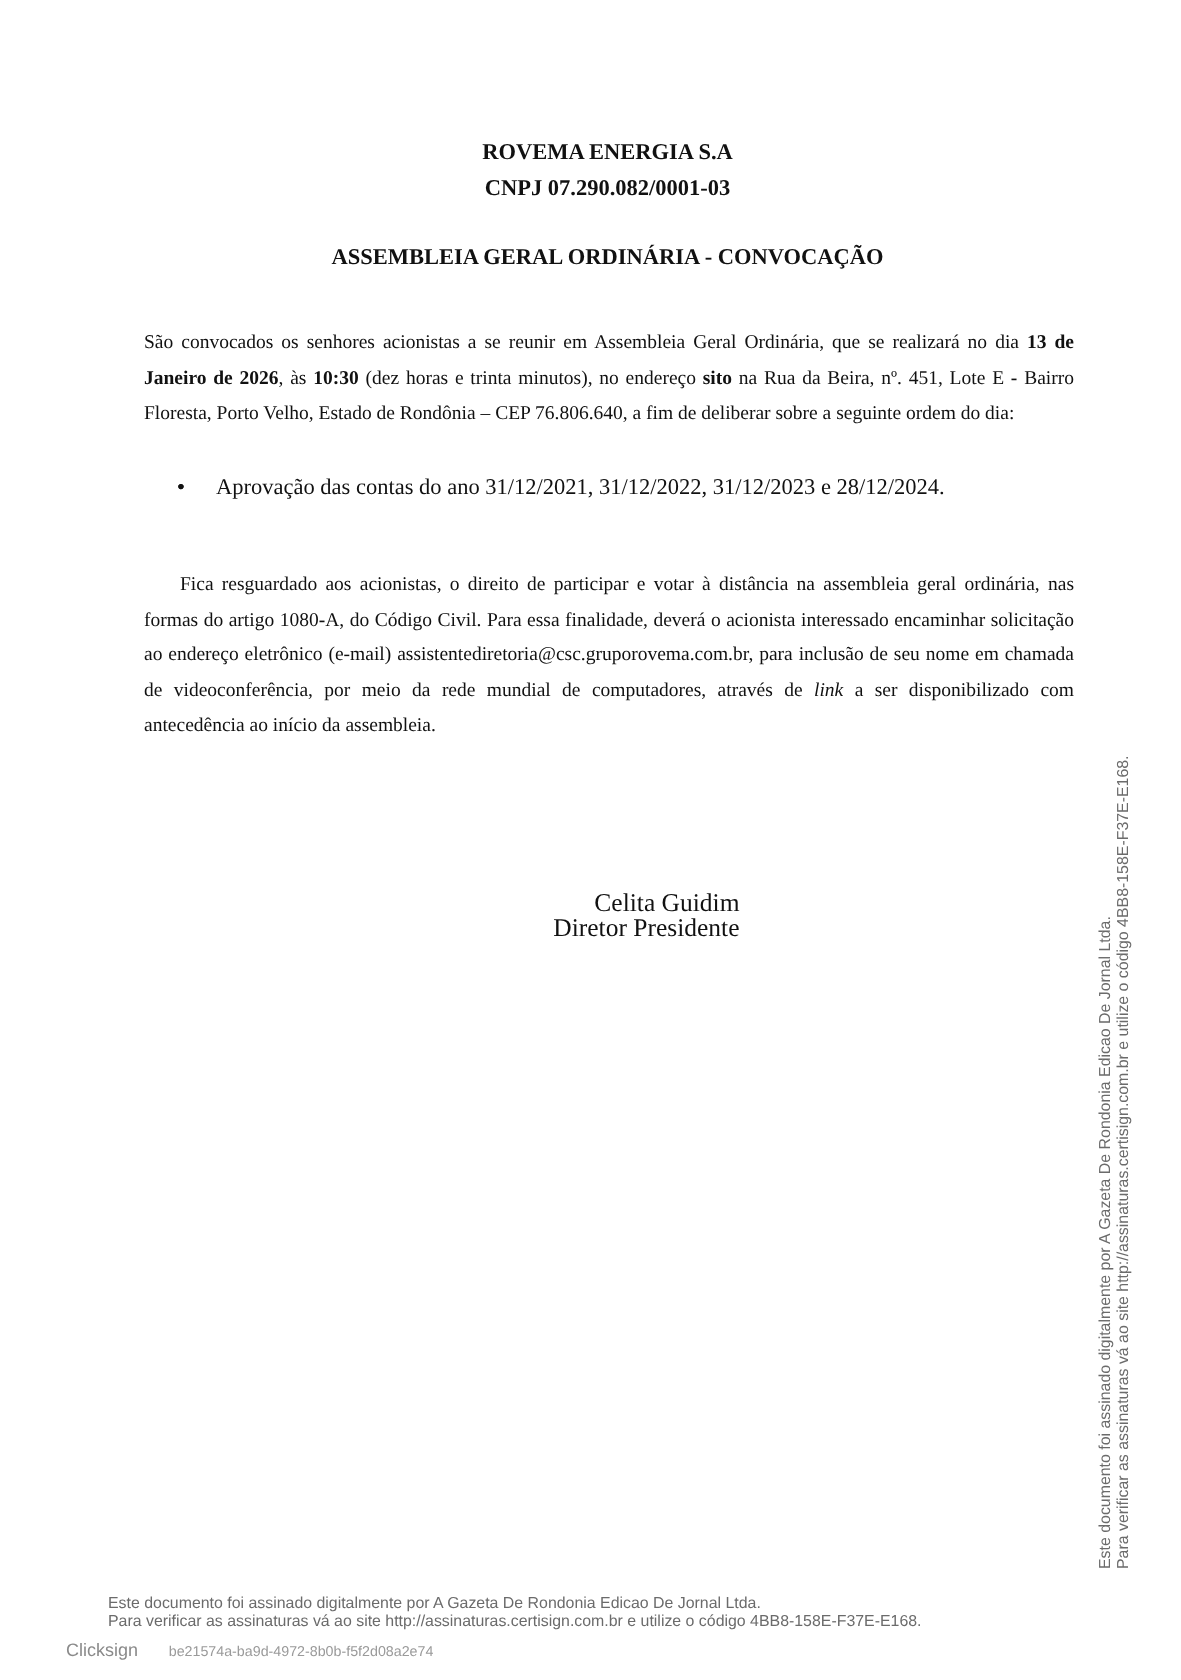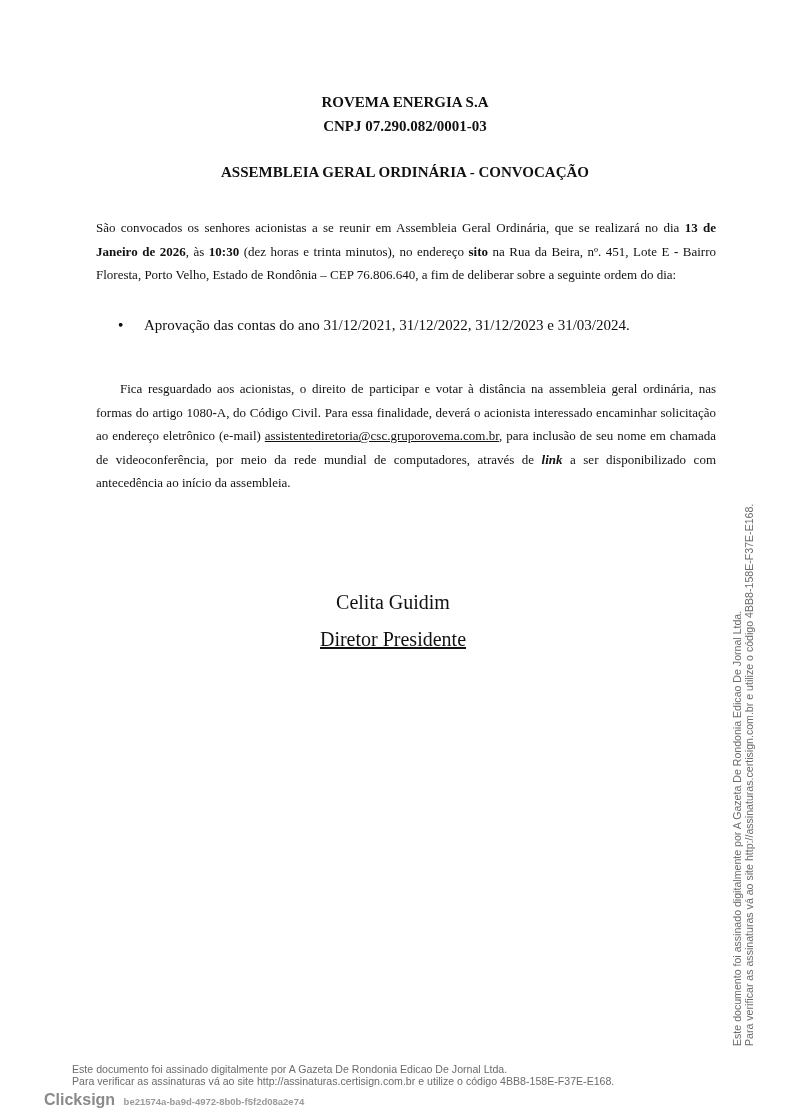--- a/index.html
+++ b/index.html
@@ -61,42 +61,41 @@
       position: relative;
       padding-left: 48px;
     }
     .bullets li .dot {
       position: absolute;
       left: 22px;
       top: 0;
     }
 
     .email {
-      text-decoration: underline;
       color: #111111;
     }
 
     #date-line {
       position: absolute;
       right: 71px;
       top: 507px;
       font-size: 15px;
       line-height: 18px;
     }
 
     .sig {
       position: absolute;
       left: 293px;
       width: 200px;
-      text-align: center;
-      font-size: 20px;
+      text-align: right;
+      font-size: 17px;
       line-height: 18px;
     }
     #sig-name { top: 593px; }
-    #sig-role { top: 630px; text-decoration: underline; }
+    #sig-role { top: 610px; }
 
     .stamp {
       font-family: "Liberation Sans", sans-serif;
       color: #6b6b6b;
       font-size: 10.6px;
       line-height: 12px;
       white-space: nowrap;
     }
     #stamp-bottom {
       position: absolute;
@@ -113,50 +112,50 @@
 
     #clicksign {
       position: absolute;
       left: 44px;
       top: 1091px;
       font-family: "Liberation Sans", sans-serif;
       color: #8a8a8a;
       white-space: nowrap;
     }
     #clicksign .brand {
-      font-weight: bold;
-      font-size: 16px;
+      font-weight: normal;
+      font-size: 12px;
     }
     #clicksign .hash {
       font-size: 9.5px;
-      font-weight: bold;
+      font-weight: normal;
       color: #9a9a9a;
-      margin-left: 4px;
+      margin-left: 16px;
     }
     b { font-weight: bold; }
-    i { font-style: italic; font-weight: bold; }
+    i { font-style: italic; }
   </style>
 </head>
 <body>
 
 <div class="page">
 
   <div id="company" class="center">ROVEMA ENERGIA S.A</div>
   <div id="cnpj" class="center">CNPJ 07.290.082/0001-03</div>
   <div id="title" class="center">ASSEMBLEIA GERAL ORDINÁRIA - CONVOCAÇÃO</div>
 
   <p id="para1" class="body-text" style="margin:0;"><span>São convocados os senhores acionistas a se reunir em Assembleia Geral Ordinária, que se realizará no dia </span><b>13 de Janeiro de 2026</b><span>, às </span><b>10:30</b><span> (dez horas e trinta minutos), no endereço </span><b>sito</b><span> na Rua da Beira, nº. 451, Lote E </span><b>-</b><span> Bairro Floresta, Porto Velho, Estado de Rondônia – CEP 76.806.640, a fim de deliberar sobre a seguinte ordem do dia:</span></p>
 
   <ul class="bullets">
     <li>
       <span class="dot">•</span>
     </li>
     <li>
       <span class="dot">•</span>
-      <span>Aprovação das contas do ano 31/12/2021, 31/12/2022, 31/12/2023 e 31/03/2024.</span>
+      <span>Aprovação das contas do ano 31/12/2021, 31/12/2022, 31/12/2023 e 28/12/2024.</span>
     </li>
   </ul>
 
   <p id="para2" class="body-text" style="margin:0;"><span>Fica resguardado aos acionistas, o direito de participar e votar à distância na assembleia geral ordinária, nas formas do artigo 1080</span><b>-</b><span>A, do Código Civil. Para essa finalidade, deverá o acionista interessado encaminhar solicitação ao endereço eletrônico (e-mail) </span><a class="email">assistentediretoria@csc.gruporovema.com.br</a><span>, para inclusão de seu nome em chamada de videoconferência, por meio da rede mundial de computadores, através de </span><i>link</i><span> a ser disponibilizado com antecedência ao início da assembleia.</span></p>
 
 
   <div id="sig-name" class="sig">Celita Guidim</div>
   <div id="sig-role" class="sig">Diretor Presidente</div>
 
   <div id="stamp-vertical" class="stamp">

